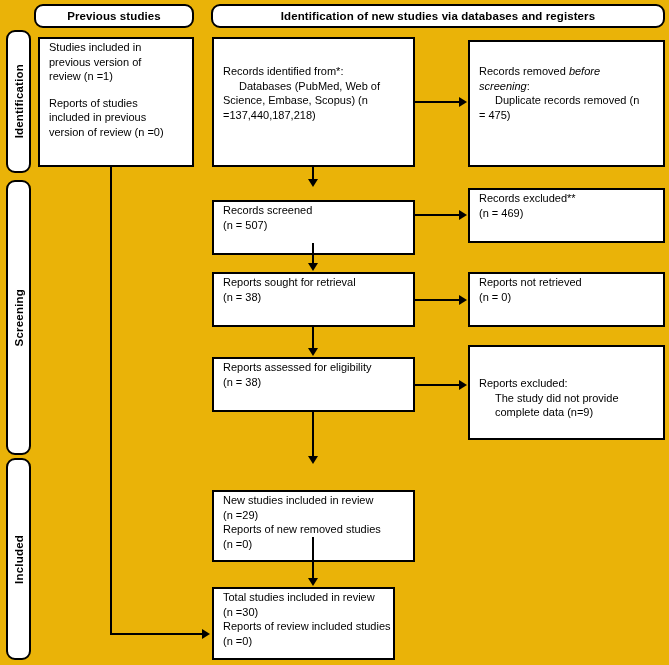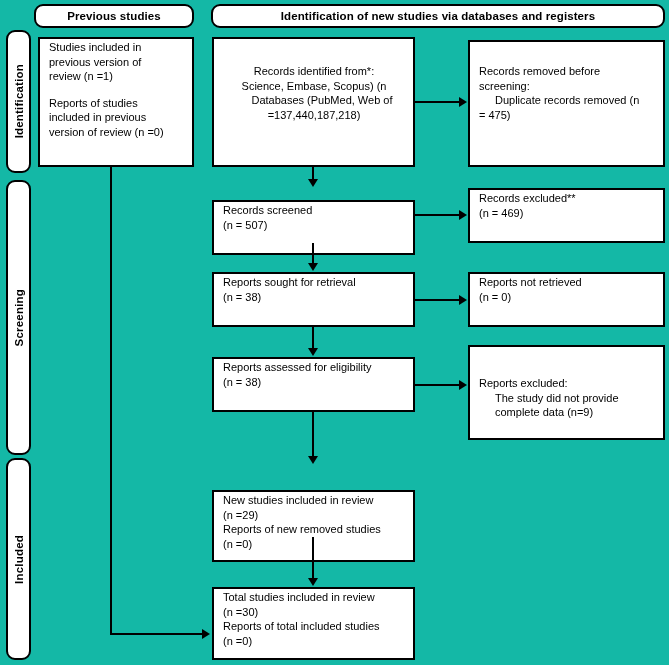--- a/index.html
+++ b/index.html
@@ -4,21 +4,21 @@
 <style>
   html, body {
     margin: 0;
     padding: 0;
     background: #ffffff;
   }
   #page {
     position: relative;
     width: 669px;
     height: 665px;
-    background: #14b8a6;
+    background: #eab308;
     font-family: "Liberation Sans", sans-serif;
     color: #000000;
     overflow: hidden;
   }
   
   .box {
     position: absolute;
     box-sizing: border-box;
     border: 2px solid #000000;
     background: #ffffff;
@@ -47,21 +47,21 @@
     white-space: nowrap;
   }
   .node {
     padding: 1px 8px 6px 9px;
     font-size: 11px;
     line-height: 1.32;
   }
   .node .ln { white-space: nowrap; }
   .node .ln.ind { padding-left: 16px; }
   .node .gap { height: 12px; }
-  .ital { }
+  .ital { font-style: italic; }
 
   
   .hline, .vline {
     position: absolute;
     background: #000000;
   }
   .hline { height: 2px; }
   .vline { width: 2px; }
   .arr-r {
     position: absolute;
@@ -106,24 +106,24 @@
   <div class="box node" style="left:38px; top:37px; width:156px; height:130px;">
     <div class="ln">Studies included in</div>
     <div class="ln">previous version of</div>
     <div class="ln">review (n =1)</div>
     <div class="gap"></div>
     <div class="ln">Reports of studies</div>
     <div class="ln">included in previous</div>
     <div class="ln">version of review (n =0)</div>
   </div>
 
-  <div class="box node" style="left:212px; top:37px; width:203px; height:130px; padding-top:25px;text-align:center;">
+  <div class="box node" style="left:212px; top:37px; width:203px; height:130px; padding-top:25px;">
     <div class="ln">Records identified from*:</div>
+    <div class="ln ind">Databases (PubMed, Web of</div>
     <div class="ln">Science, Embase, Scopus) (n</div>
-    <div class="ln ind">Databases (PubMed, Web of</div>
     <div class="ln">=137,440,187,218)</div>
   </div>
 
   <div class="box node" style="left:468px; top:40px; width:197px; height:127px; padding-top:22px;">
     <div class="ln"><span>Records removed </span><span class="ital">before</span></div>
     <div class="ln"><span class="ital">screening</span><span>:</span></div>
     <div class="ln ind">Duplicate records removed (n</div>
     <div class="ln">= 475)</div>
   </div>
 
@@ -158,24 +158,24 @@
     <div class="ln ind">complete data (n=9)</div>
   </div>
 
   <div class="box node" style="left:212px; top:490px; width:203px; height:72px;">
     <div class="ln">New studies included in review</div>
     <div class="ln">(n =29)</div>
     <div class="ln">Reports of new removed studies</div>
     <div class="ln">(n =0)</div>
   </div>
 
-  <div class="box node" style="left:212px; top:587px; width:203px; height:73px;">
+  <div class="box node" style="left:212px; top:587px; width:183px; height:73px;">
     <div class="ln">Total studies included in review</div>
     <div class="ln">(n =30)</div>
-    <div class="ln">Reports of total included studies</div>
+    <div class="ln">Reports of review included studies</div>
     <div class="ln">(n =0)</div>
   </div>
 
   <div class="hline" style="left:415px; top:101px; width:45px;"></div>
   <div class="arr-r" style="left:459px; top:97px;"></div>
 
   <div class="vline" style="left:312px; top:167px; height:13px;"></div>
   <div class="arr-d" style="left:308px; top:179px;"></div>
 
   <div class="hline" style="left:415px; top:214px; width:45px;"></div>

